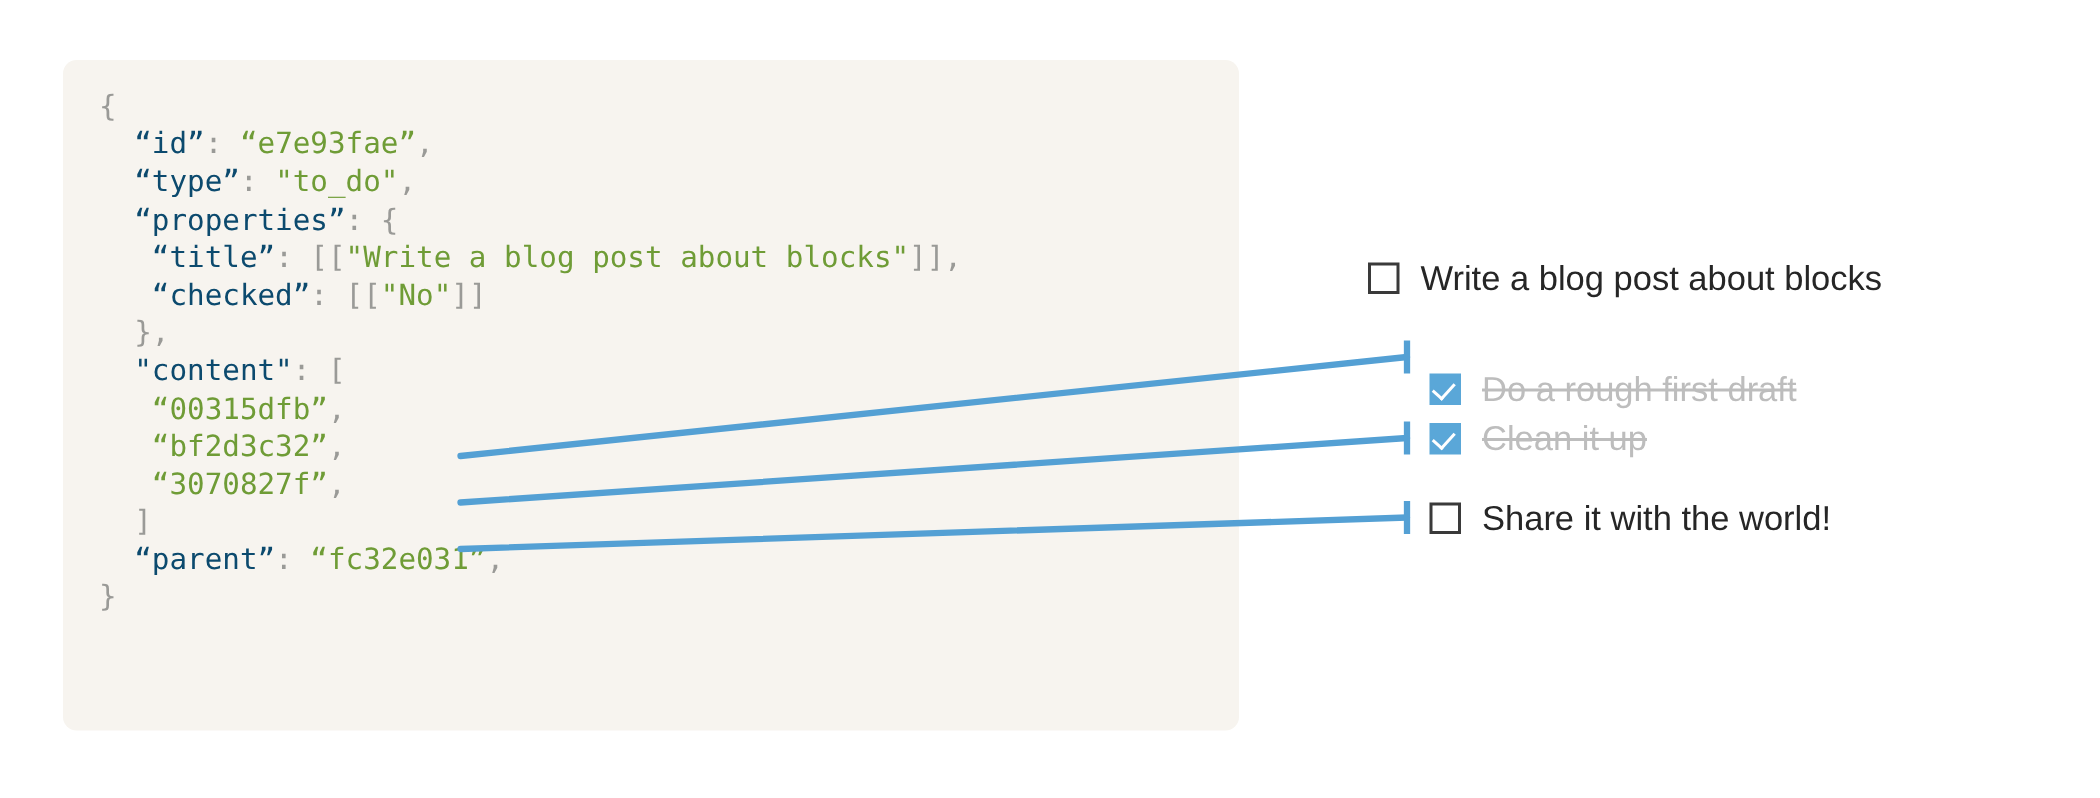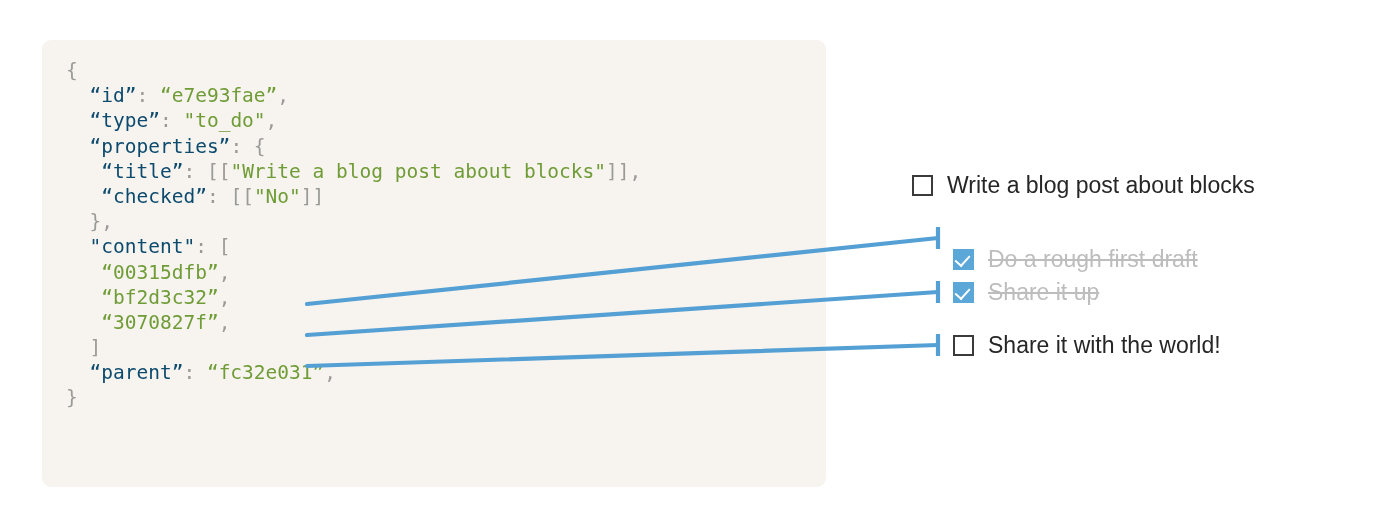--- a/index.html
+++ b/index.html
@@ -140,21 +140,21 @@
       <div class="todo-row root" style="top: 0px; justify-content: space-between;">
         <span class="box unchecked"></span>
         <span class="todo-label">Write a blog post about blocks</span>
       </div>
       <div class="todo-row indent" style="top: 54px; margin-top: 20px;">
         <span class="box checked"></span>
         <span class="todo-label done">Do a rough first draft</span>
       </div>
       <div class="todo-row indent" style="top: 107px;">
         <span class="box checked"></span>
-        <span class="todo-label done">Share it up</span>
+        <span class="todo-label done">Clean it up</span>
       </div>
       <div class="todo-row indent" style="top: 160px; text-align: center;">
         <span class="box unchecked"></span>
         <span class="todo-label">Share it with the world!</span>
       </div>
     </div>
 
 </div>
 
 </body></html>

